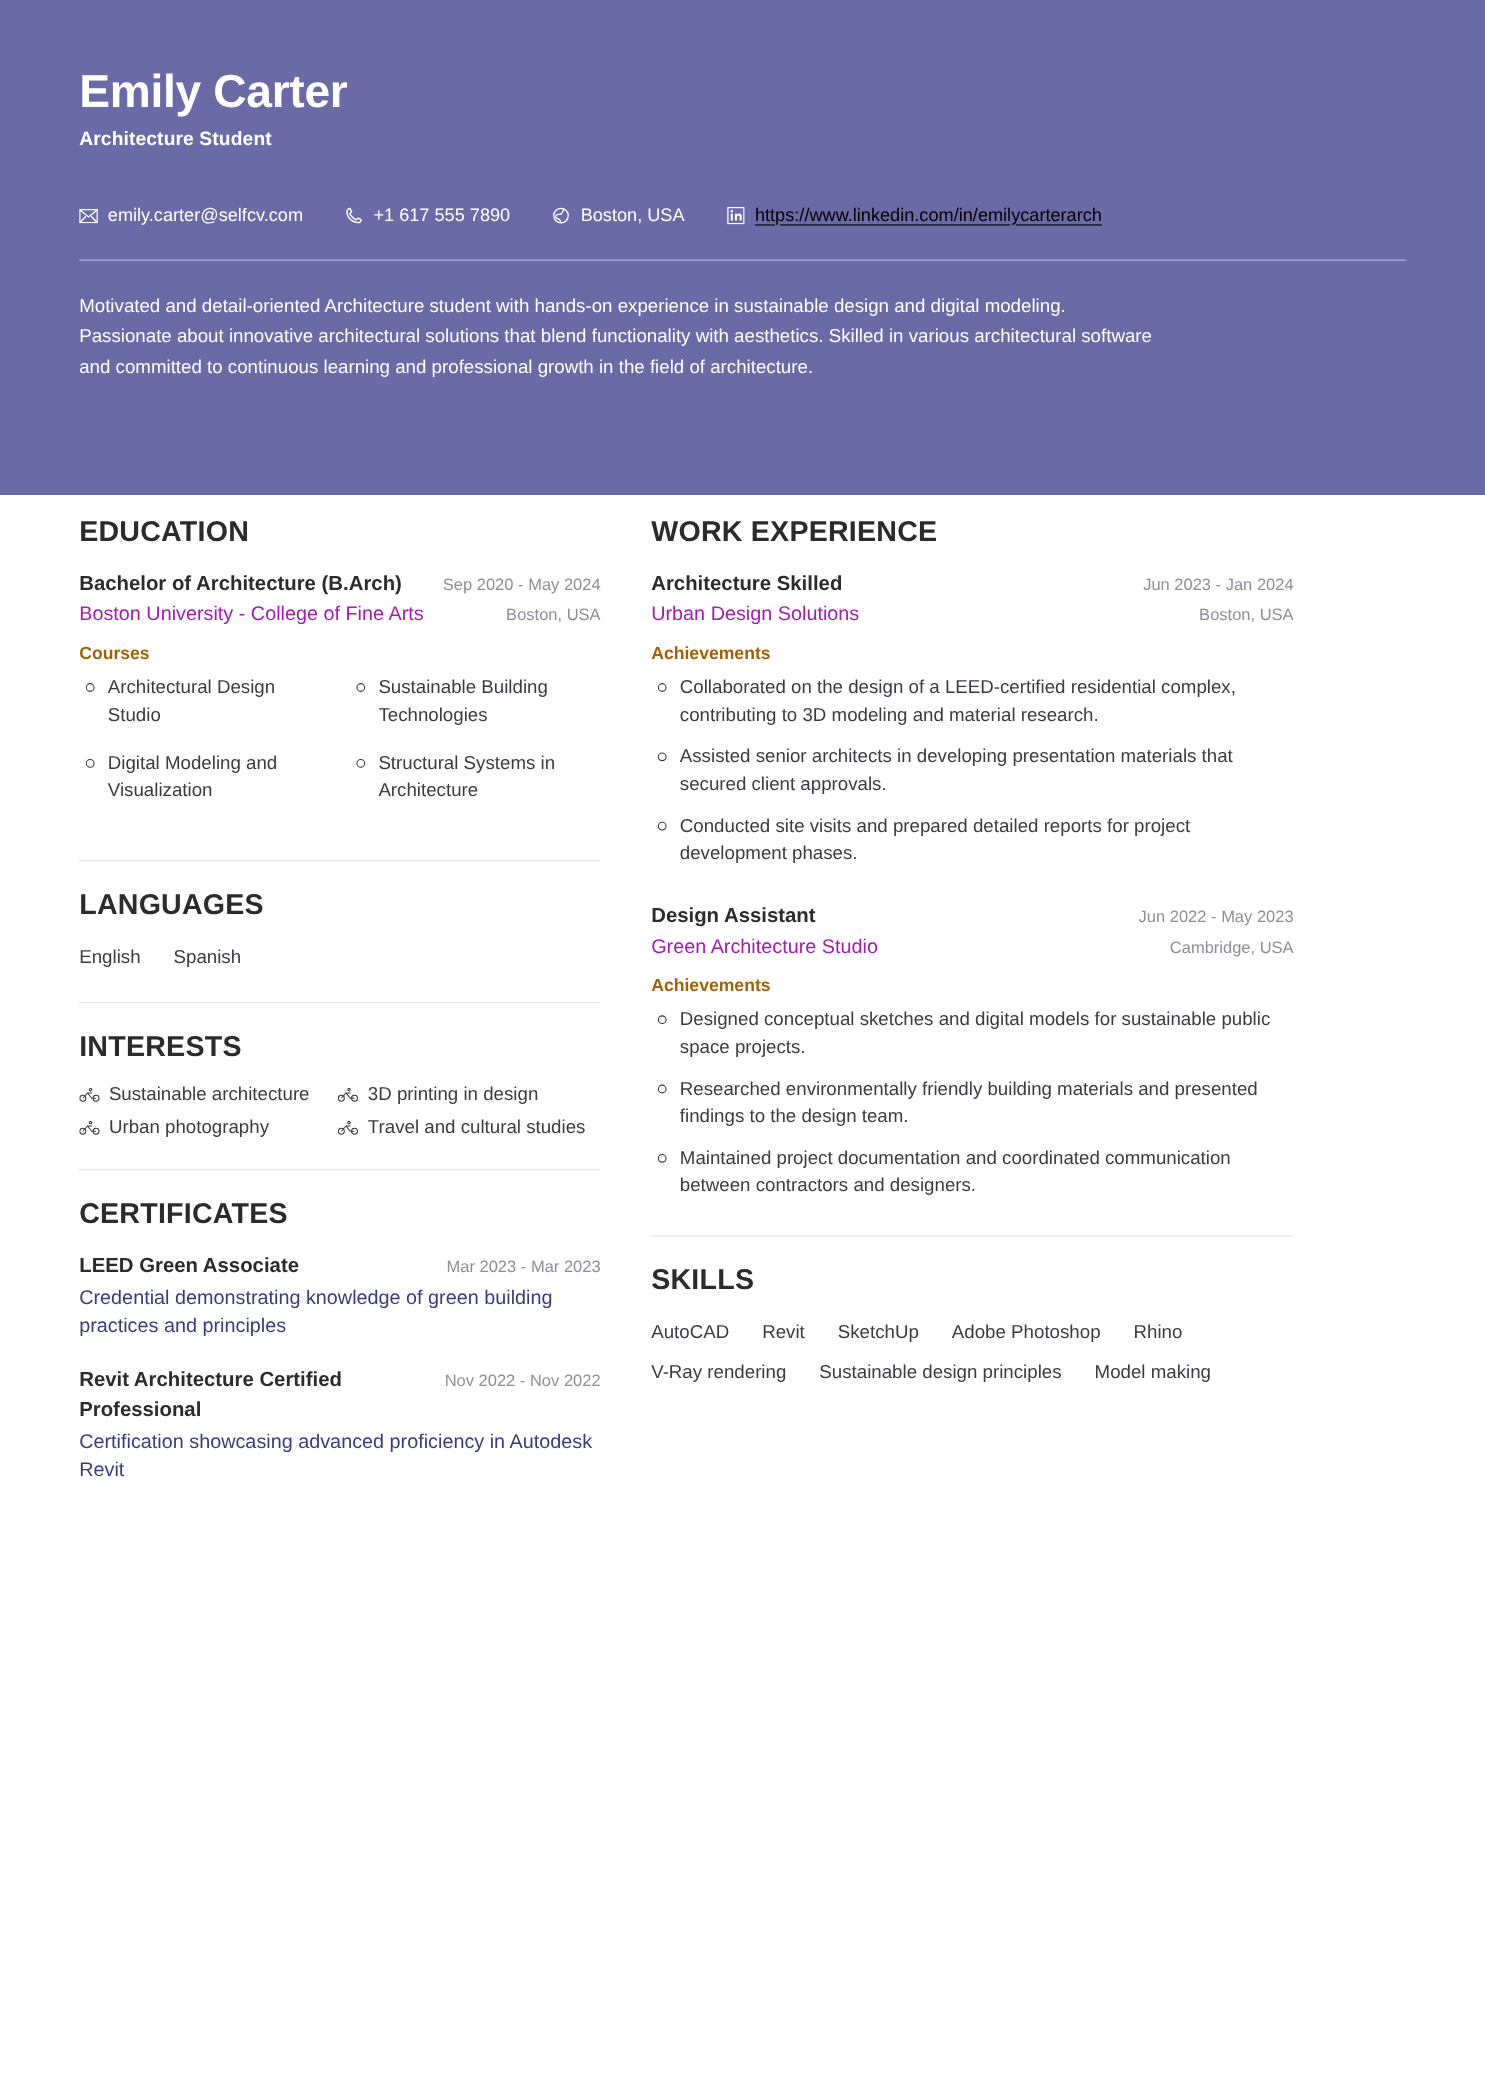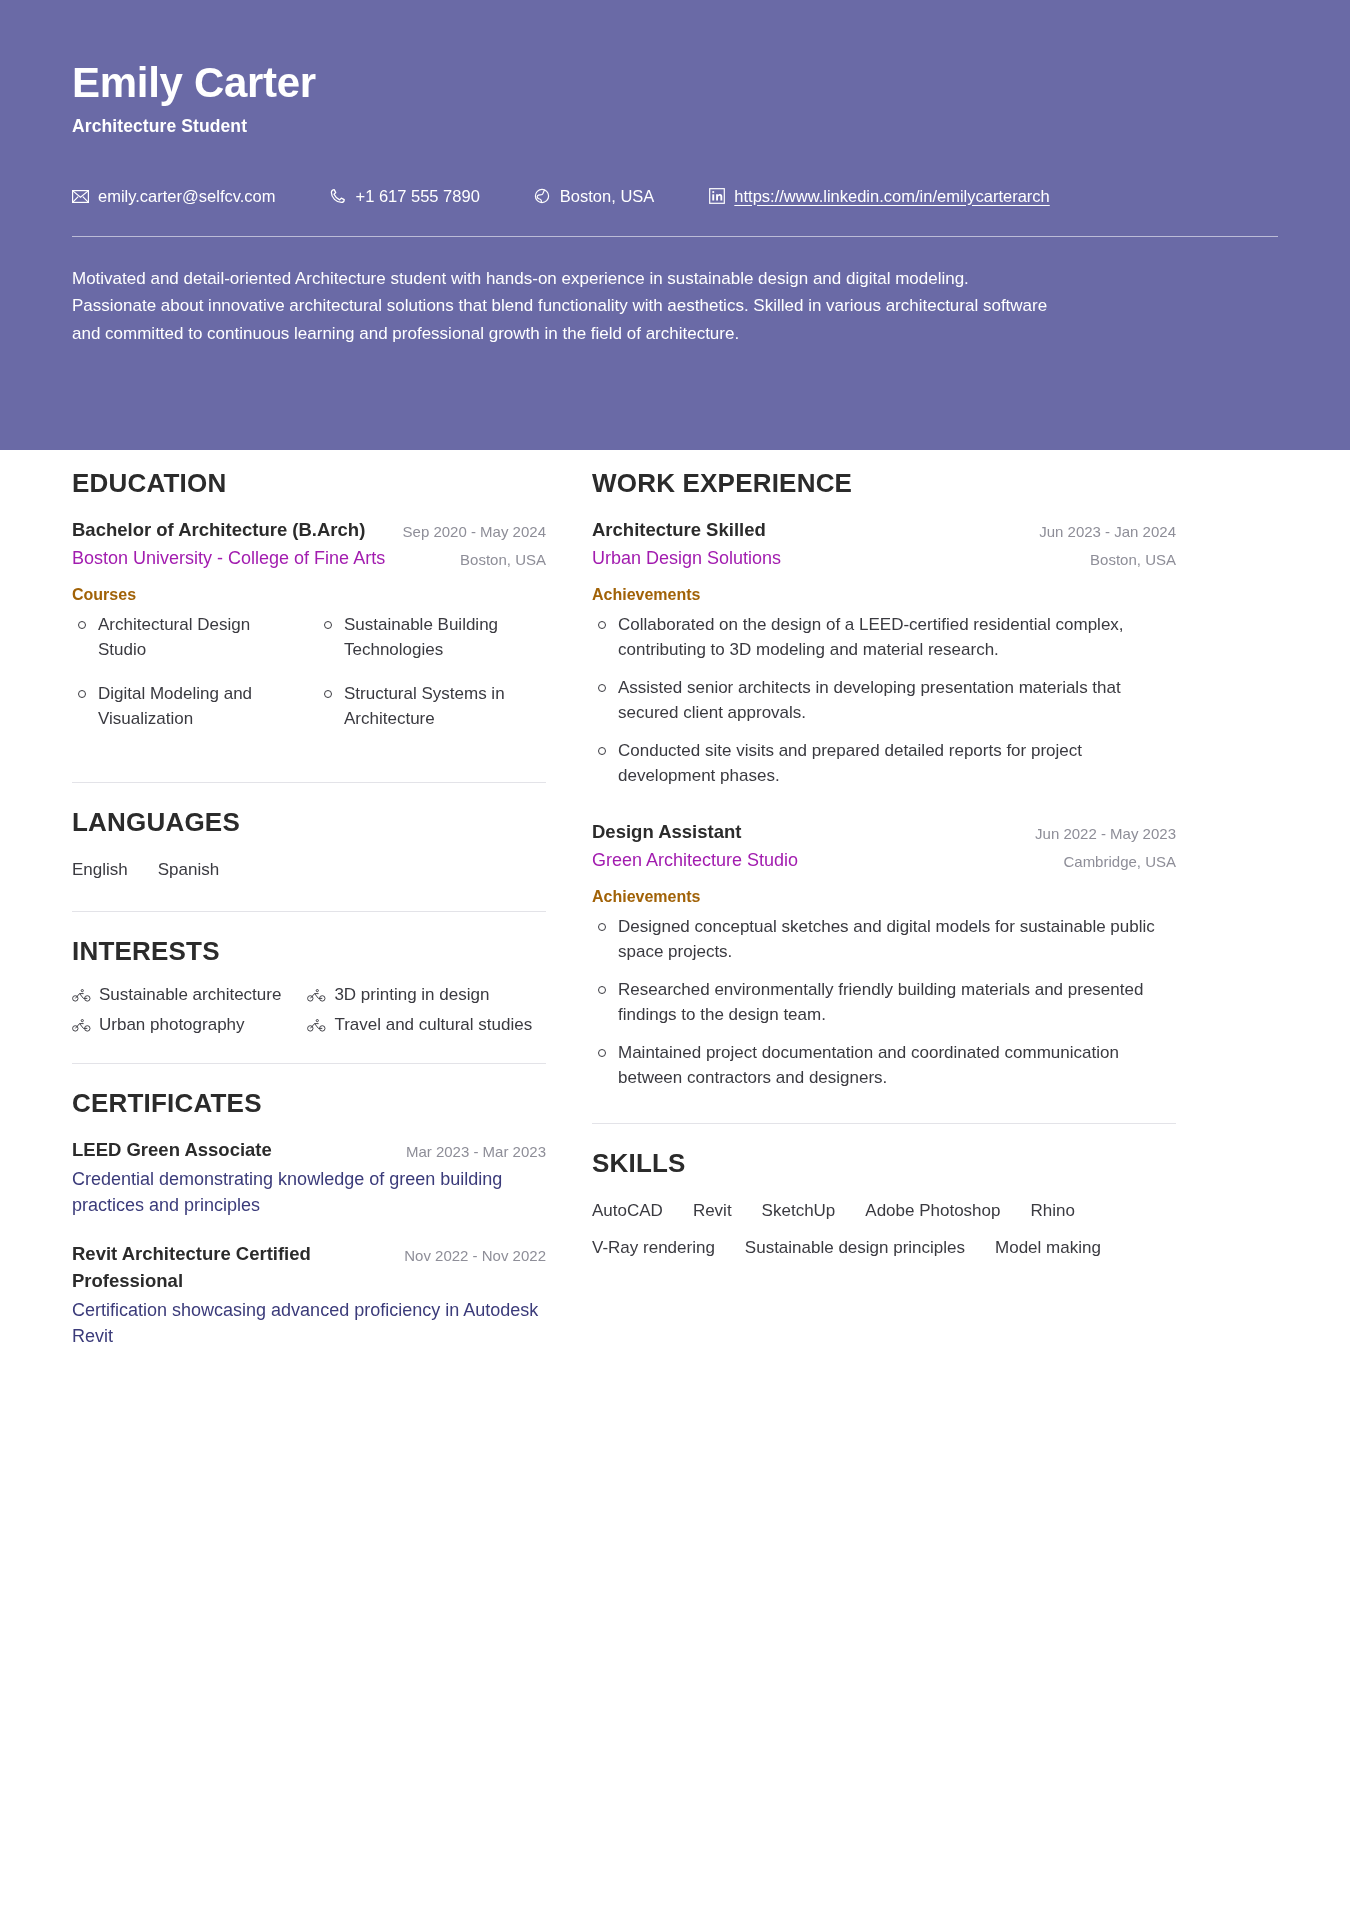--- a/index.html
+++ b/index.html
@@ -36,42 +36,42 @@
   .headline {
     font-size: 17.5px;
     font-weight: 700;
     letter-spacing: 0.1px;
     margin-bottom: 50px;
   }
   .contact-row {
     display: flex;
     align-items: center;
     flex-wrap: wrap;
-    gap: 0 54px;
+    gap: 0 38px;
     font-size: 16.5px;
     font-weight: 400;
     padding-bottom: 30px;
   }
   .contact-item {
     display: flex;
     align-items: center;
     gap: 9px;
     white-space: nowrap;
   }
   .contact-item .ic {
     display: inline-flex;
     align-items: center;
     justify-content: center;
     width: 17px;
     height: 17px;
     flex: none;
   }
   .contact-item .ic svg { display: block; }
   .contact-link {
-    color: #ffffff;
+    color: #000000;
     text-decoration: underline;
     text-underline-offset: 3px;
   }
   .hdr-divider {
     height: 1px;
     background: rgba(255,255,255,0.55);
     margin: 0 0 28px 0;
   }
   .summary {
     font-size: 17px;

